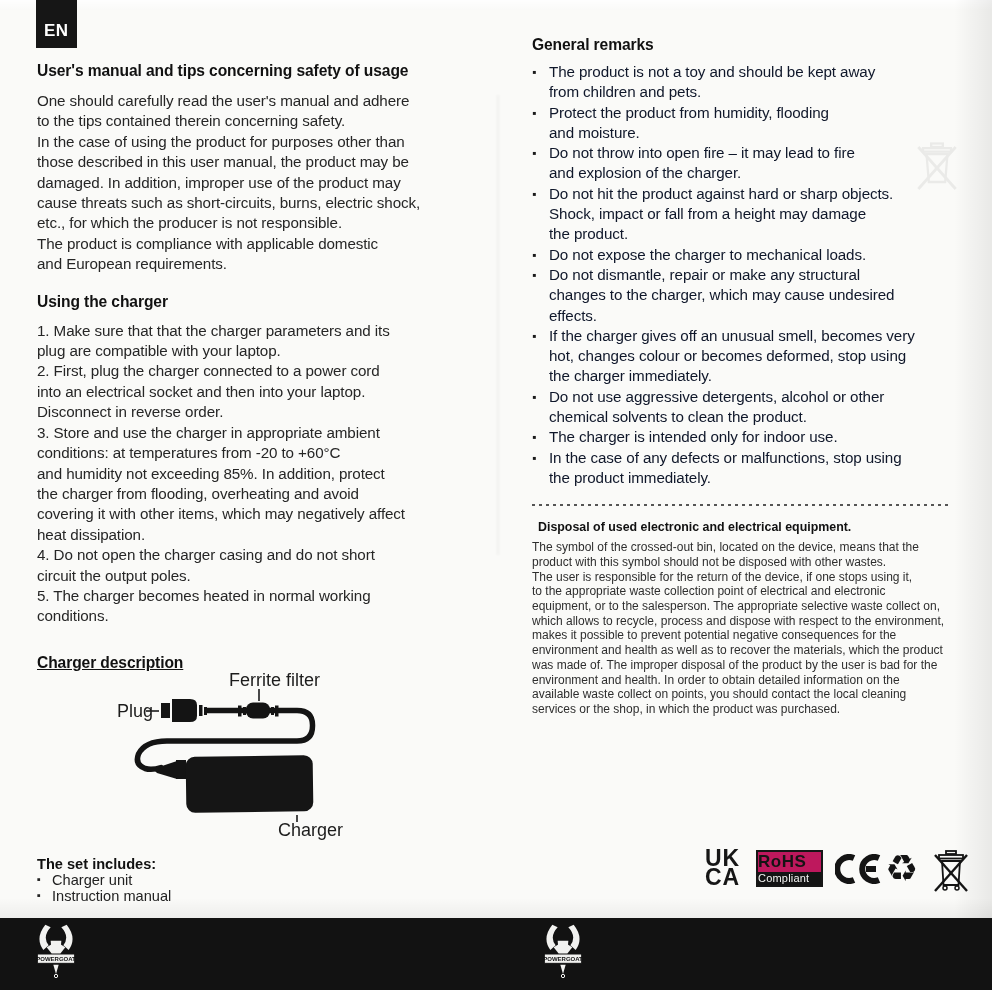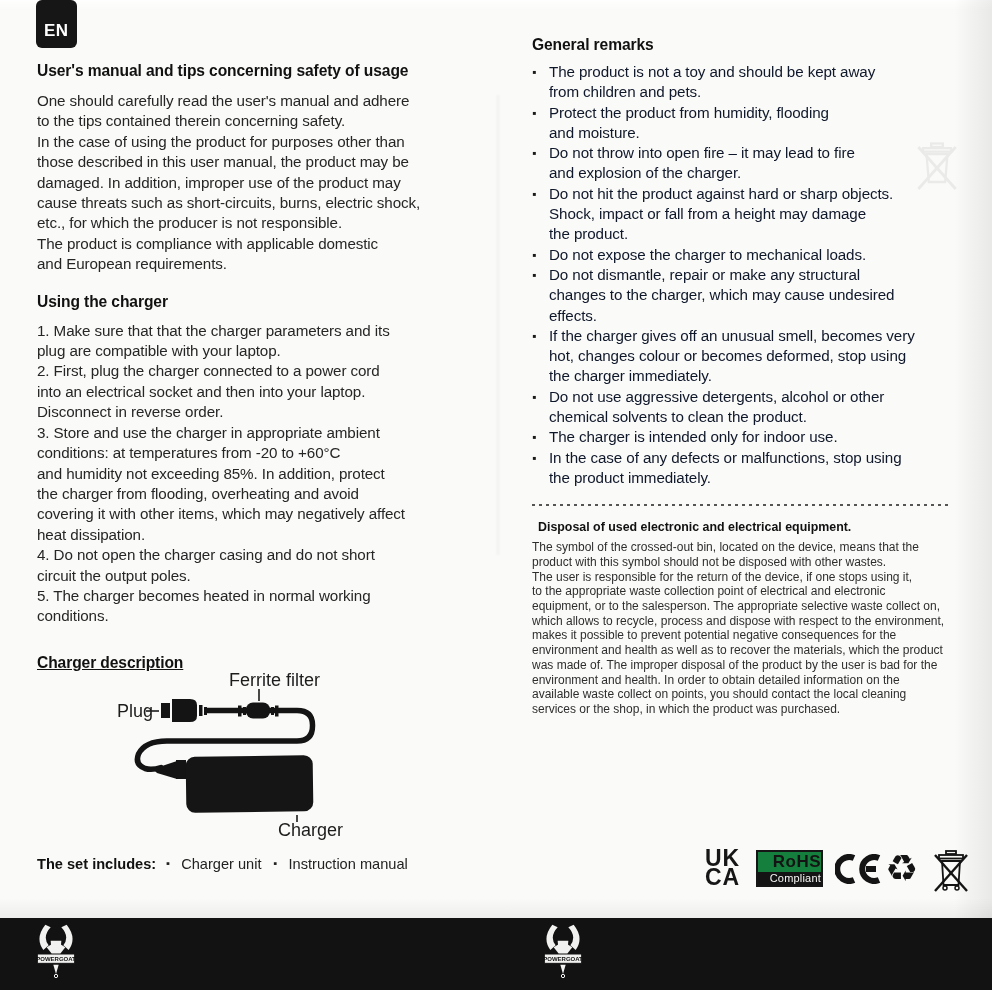--- a/index.html
+++ b/index.html
@@ -20,21 +20,21 @@
     background:linear-gradient(to bottom,rgba(255,255,255,0.9),rgba(255,255,255,0));}
   .shade-bottom{position:absolute;left:0;right:0;top:898px;height:20px;
     background:linear-gradient(to bottom,rgba(0,0,0,0),rgba(0,0,0,0.05));}
   .crease{position:absolute;left:497px;top:95px;width:2px;height:460px;
     background:rgba(0,0,0,0.045);filter:blur(1px);}
   .ghost-bin{position:absolute;left:916px;top:138px;width:42px;height:60px;opacity:0.06;}
 
   .lang-badge{
     position:absolute;left:36px;top:0;width:41px;height:48px;background:#161616;
     color:#fff;font-weight:bold;font-size:17px;display:flex;align-items:flex-end;
-    padding:0 0 7px 8px;box-sizing:border-box;letter-spacing:0.5px;border-radius:6px;
+    padding:0 0 7px 8px;box-sizing:border-box;letter-spacing:0.5px;
   }
 
   .col-left{position:absolute;left:37px;top:62px;width:445px;}
   .col-right{position:absolute;left:532px;top:36px;width:420px;}
 
   h3{font-size:15.6px;font-weight:bold;color:#111;margin:0;letter-spacing:-0.1px;}
   .body-text{
     font-size:15.2px;line-height:20.4px;color:#262626;
     white-space:pre-line;letter-spacing:-0.1px;margin:0;
   }
@@ -65,31 +65,31 @@
 
   
   .diagram{position:absolute;left:35px;top:665px;width:430px;height:175px;}
   .diagram svg{position:absolute;left:0;top:0;}
   .dg-label{position:absolute;font-size:18px;color:#1c1c1c;}
   .lbl-ferrite{left:194px;top:5px;}
   .lbl-plug{left:82px;top:36px;}
   .lbl-charger{left:243px;top:155px;}
 
   .set-line{position:absolute;left:37px;top:856px;font-size:14.6px;color:#222;
-    display:flex;align-items:baseline;}
+    display:flex;align-items:baseline;flex-direction:column;}
   .set-label{font-weight:bold;color:#111;margin-right:10px;}
   .set-item{position:relative;padding-left:15px;margin-right:12px;}
   .set-item::before{content:"▪";position:absolute;left:0;top:1px;font-size:11px;}
 
   
   .certs{position:absolute;left:700px;top:845px;width:270px;height:52px;}
   .ukca{position:absolute;left:5px;top:4px;font-weight:bold;color:#161616;
     font-size:23px;line-height:19px;letter-spacing:1px;font-family:"Liberation Sans",sans-serif;}
   .rohs{position:absolute;left:56px;top:5px;width:63px;border:2.5px solid #161616;
-    text-align:right;background:#15803d;}
+    text-align:left;background:#be185d;}
   .rohs-top{font-size:17px;font-weight:bold;color:#141414;line-height:20px;letter-spacing:0.5px;}
   .rohs-bottom{background:#141414;color:#f5f5f3;font-size:11px;line-height:13px;letter-spacing:0.2px;}
   .ce{position:absolute;left:135px;top:9px;}
   .recycle{position:absolute;left:185px;top:2px;font-size:37px;color:#141414;
     font-family:"DejaVu Sans",sans-serif;line-height:44px;}
   .weee{position:absolute;left:232px;top:5px;}
 
   
   .brand-bar{position:absolute;left:0;top:918px;width:992px;height:72px;background:#121212;}
   .goat-logo{position:absolute;top:5px;width:40px;height:58px;}

